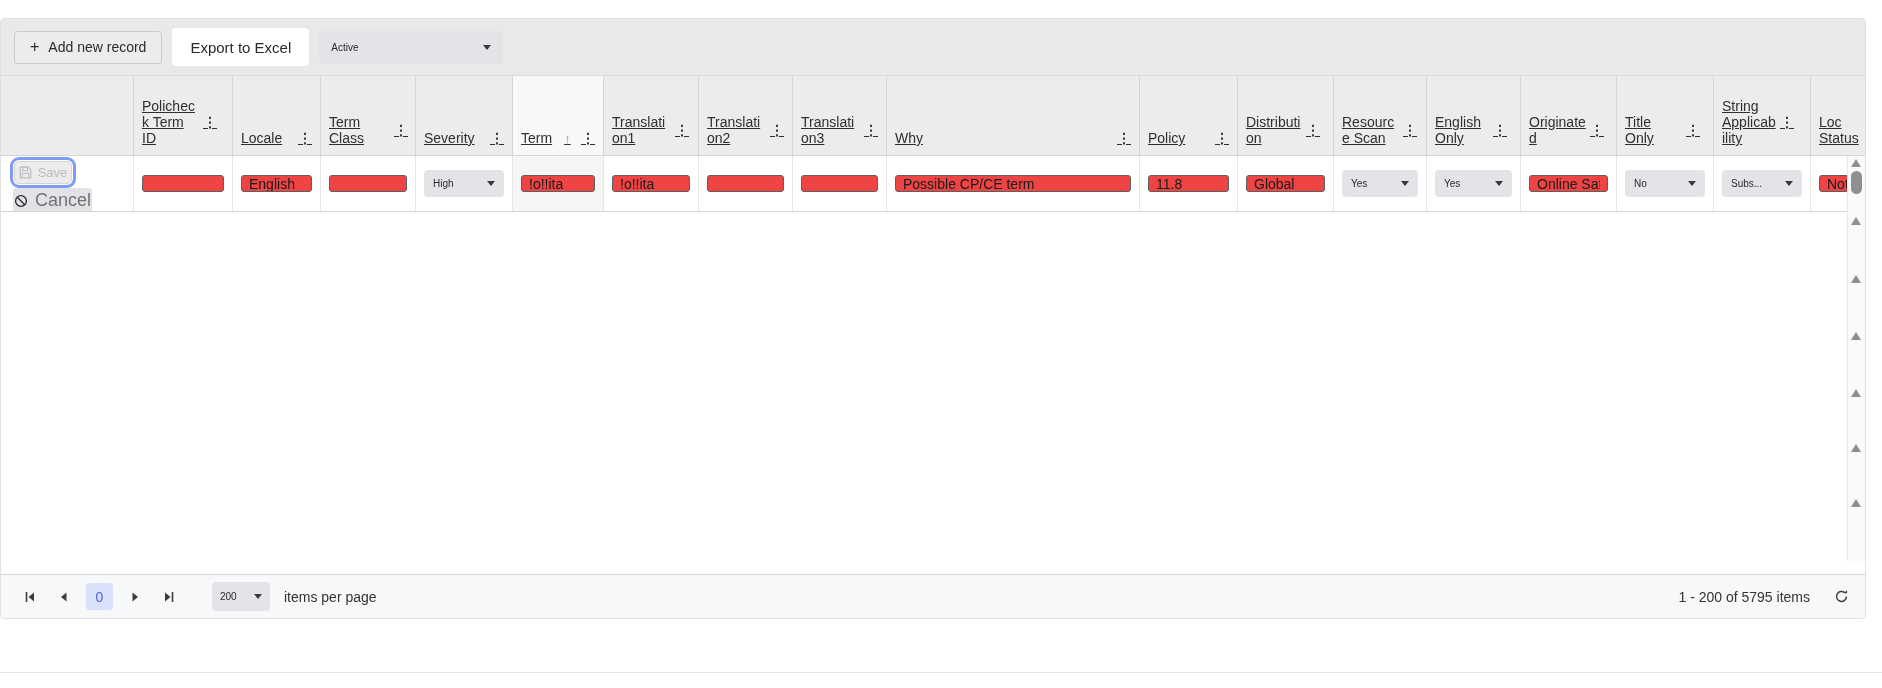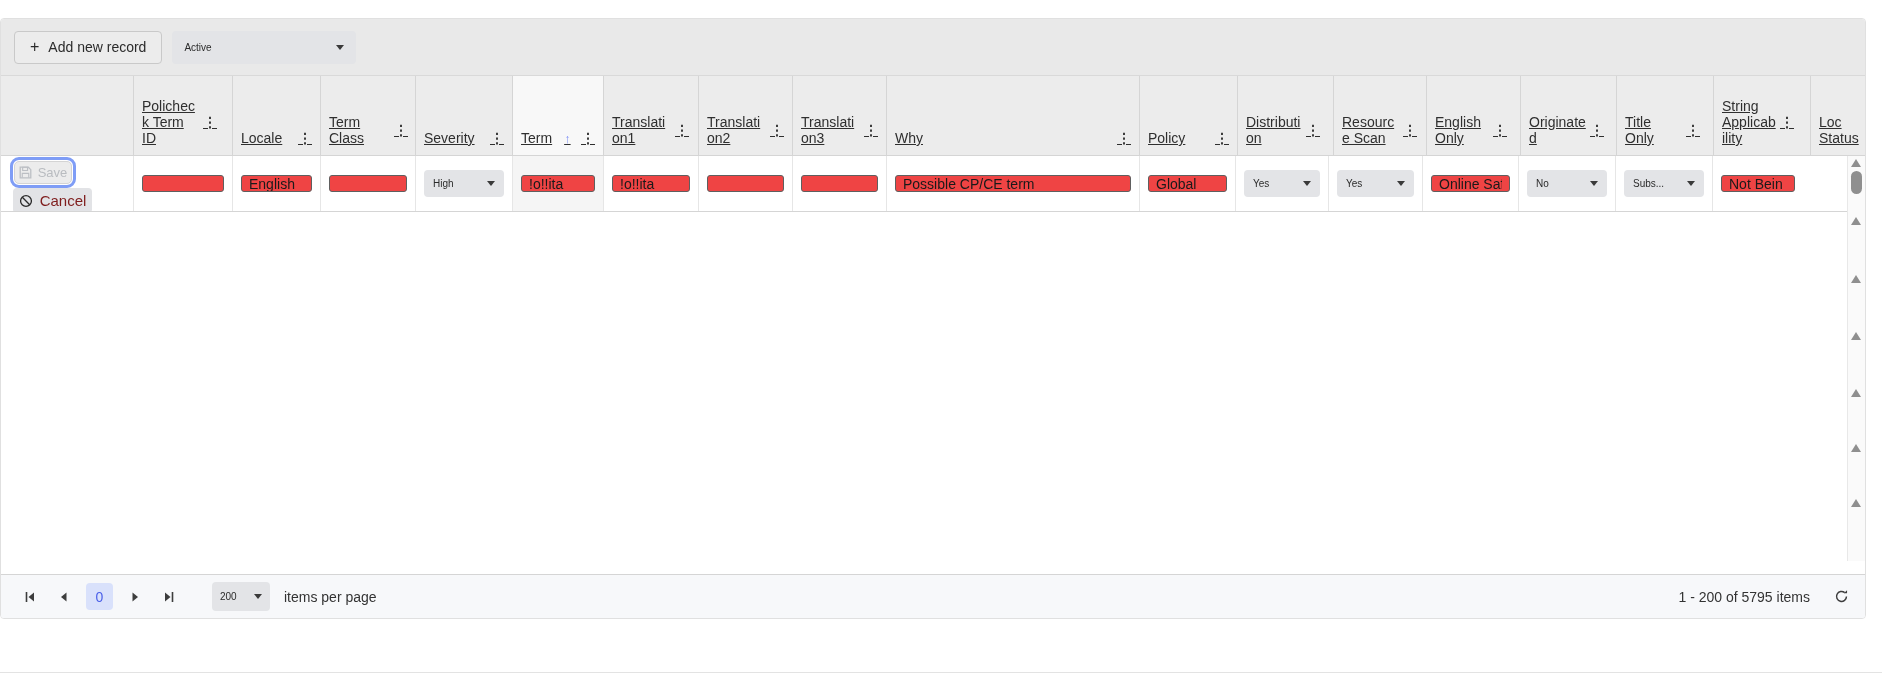--- a/index.html
+++ b/index.html
@@ -65,22 +65,22 @@
             font-family: inherit; }
   .edd { width: 100%; height: 27px; padding: 0 9px; }
 
   .save-wrap { position: absolute; left: 9px; top: 1px; border: 3px solid #7f9df6;
                border-radius: 9px; padding: 1px; background: #fff; }
   .save-btn { height: 23px; width: 58px; background: #ececec; border: 1px solid #d4d4d4;
               border-radius: 5px; color: #b9bcc0; font-size: 13px; display: flex;
               align-items: center; justify-content: center; gap: 6px; cursor: pointer;
               font-family: inherit; }
   .cancel-btn { position: absolute; left: 12px; top: 32px; height: 25px; width: 79px;
-                background: #e2e3e6; border: none; border-radius: 4px; color: #7f1d1d;
-                font-size: 15px; display: flex; align-items: center; justify-content: center;
+                background: #e2e3e6; border: none; border-radius: 4px; color: #737373;
+                font-size: 18px; display: flex; align-items: center; justify-content: center;
                 gap: 7px; cursor: pointer; font-family: inherit; }
 
   .body-empty { height: 362px; background: #fff; }
 
   
   .vscroll { position: absolute; top: 80px; right: 0; width: 18px; height: 405px;
              background: #fafafa; border-left: 1px solid #e8e8e8; z-index: 5; }
   .tri-up { position: absolute; left: 3px; width: 0; height: 0;
             border-left: 5.5px solid transparent; border-right: 5.5px solid transparent;
             border-bottom: 8px solid #8f8f8f; cursor: pointer; }
@@ -108,20 +108,21 @@
 </head>
 <body>
 
 <div class="widget">
 
   <div class="toolbar">
     <button class="btn-add">
       <span class="plus">+</span>
       <span>Add new record</span>
     </button>
+    <button class="btn-export">Export to Excel</button>
     <div class="dd dd-toolbar">
       <span>Active</span>
       <span class="caret"></span>
     </div>
   </div>
 
 
   <div class="grid-content">
 
     <div class="header-row">
@@ -275,20 +276,23 @@
       </div>
       <div class="ecell c7">
         <input class="tinput" type="text" value="" style="">
       </div>
       <div class="ecell c8">
         <input class="tinput" type="text" value="" style="">
       </div>
       <div class="ecell c9">
         <input class="tinput" type="text" value="Possible CP/CE term" style="">
       </div>
+      <div class="ecell c10">
+        <input class="tinput" type="text" value="11.8" style="">
+      </div>
       <div class="ecell c11">
         <input class="tinput" type="text" value="Global" style="">
       </div>
       <div class="ecell c12">
         <div class="dd edd">
           <span>Yes</span>
           <span class="caret"></span>
         </div>
       </div>
       <div class="ecell c13">

